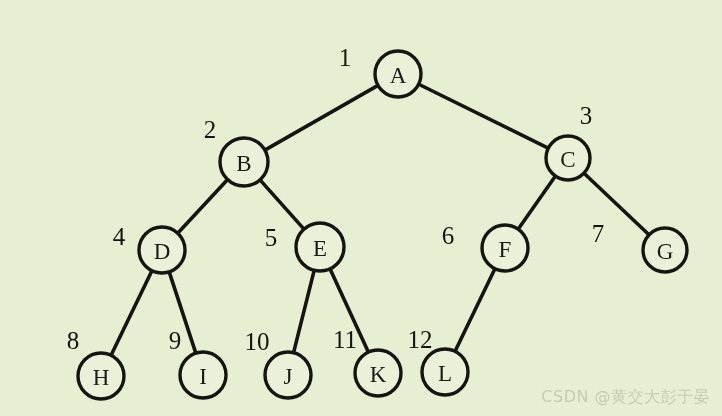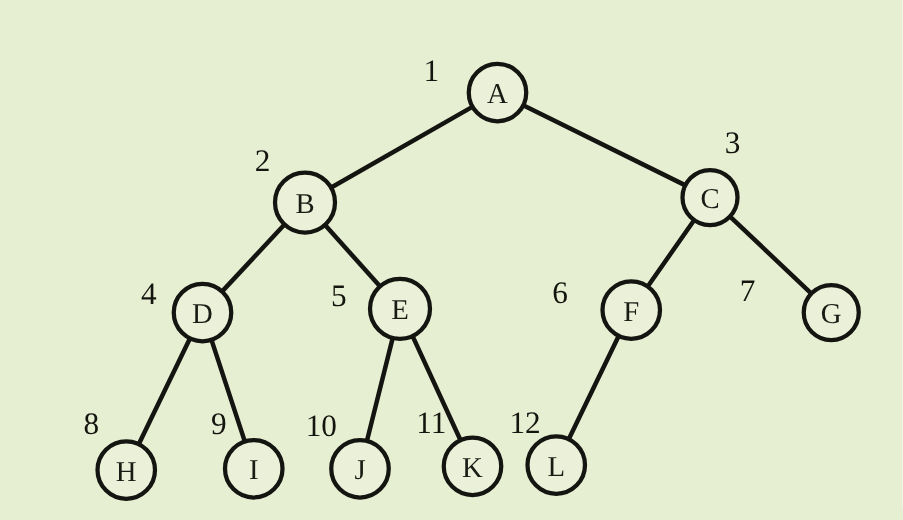--- a/index.html
+++ b/index.html
@@ -140,13 +140,14 @@
         <text class="node-index" x="271" y="237">5</text>
         <text class="node-index" x="448" y="235">6</text>
         <text class="node-index" x="598" y="233">7</text>
         <text class="node-index" x="73" y="340">8</text>
         <text class="node-index" x="175" y="340">9</text>
         <text class="node-index" x="257" y="341">10</text>
         <text class="node-index" x="345" y="339">11</text>
         <text class="node-index" x="420" y="339">12</text>
       </g>
   </svg>
+  <div id="watermark">CSDN @黄交大彭于晏</div>
 </div>
 
 </body></html>

